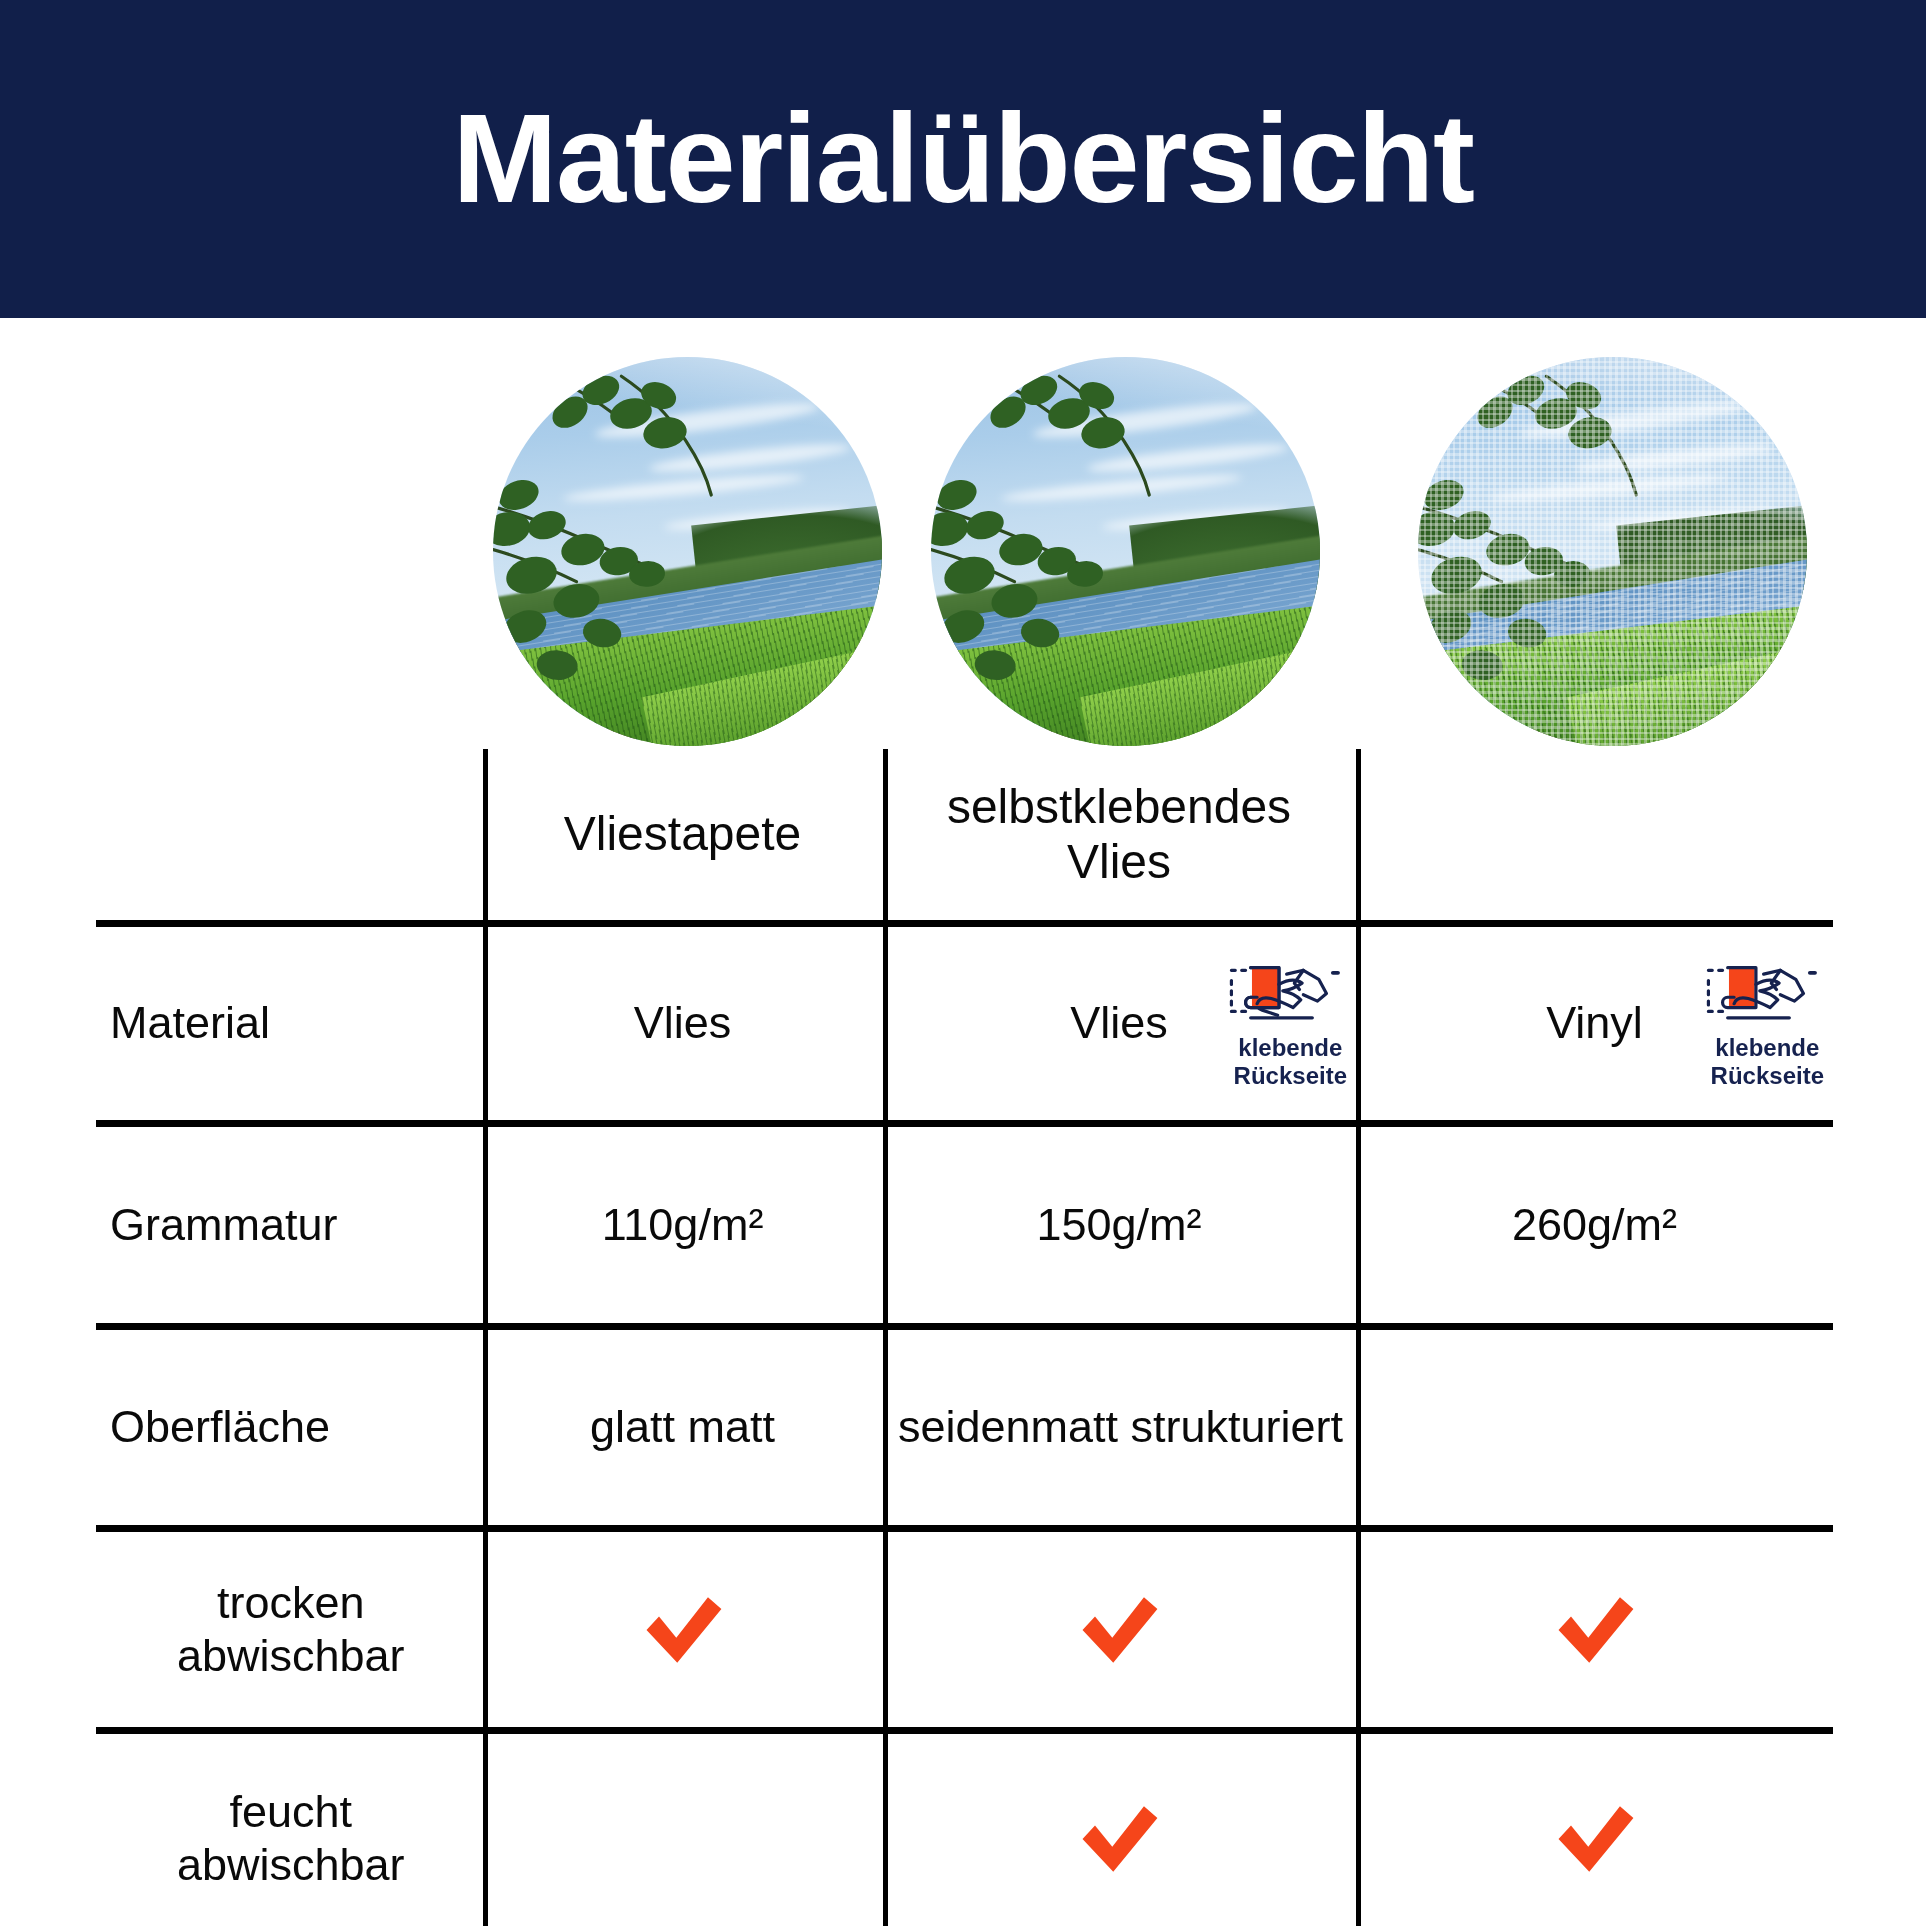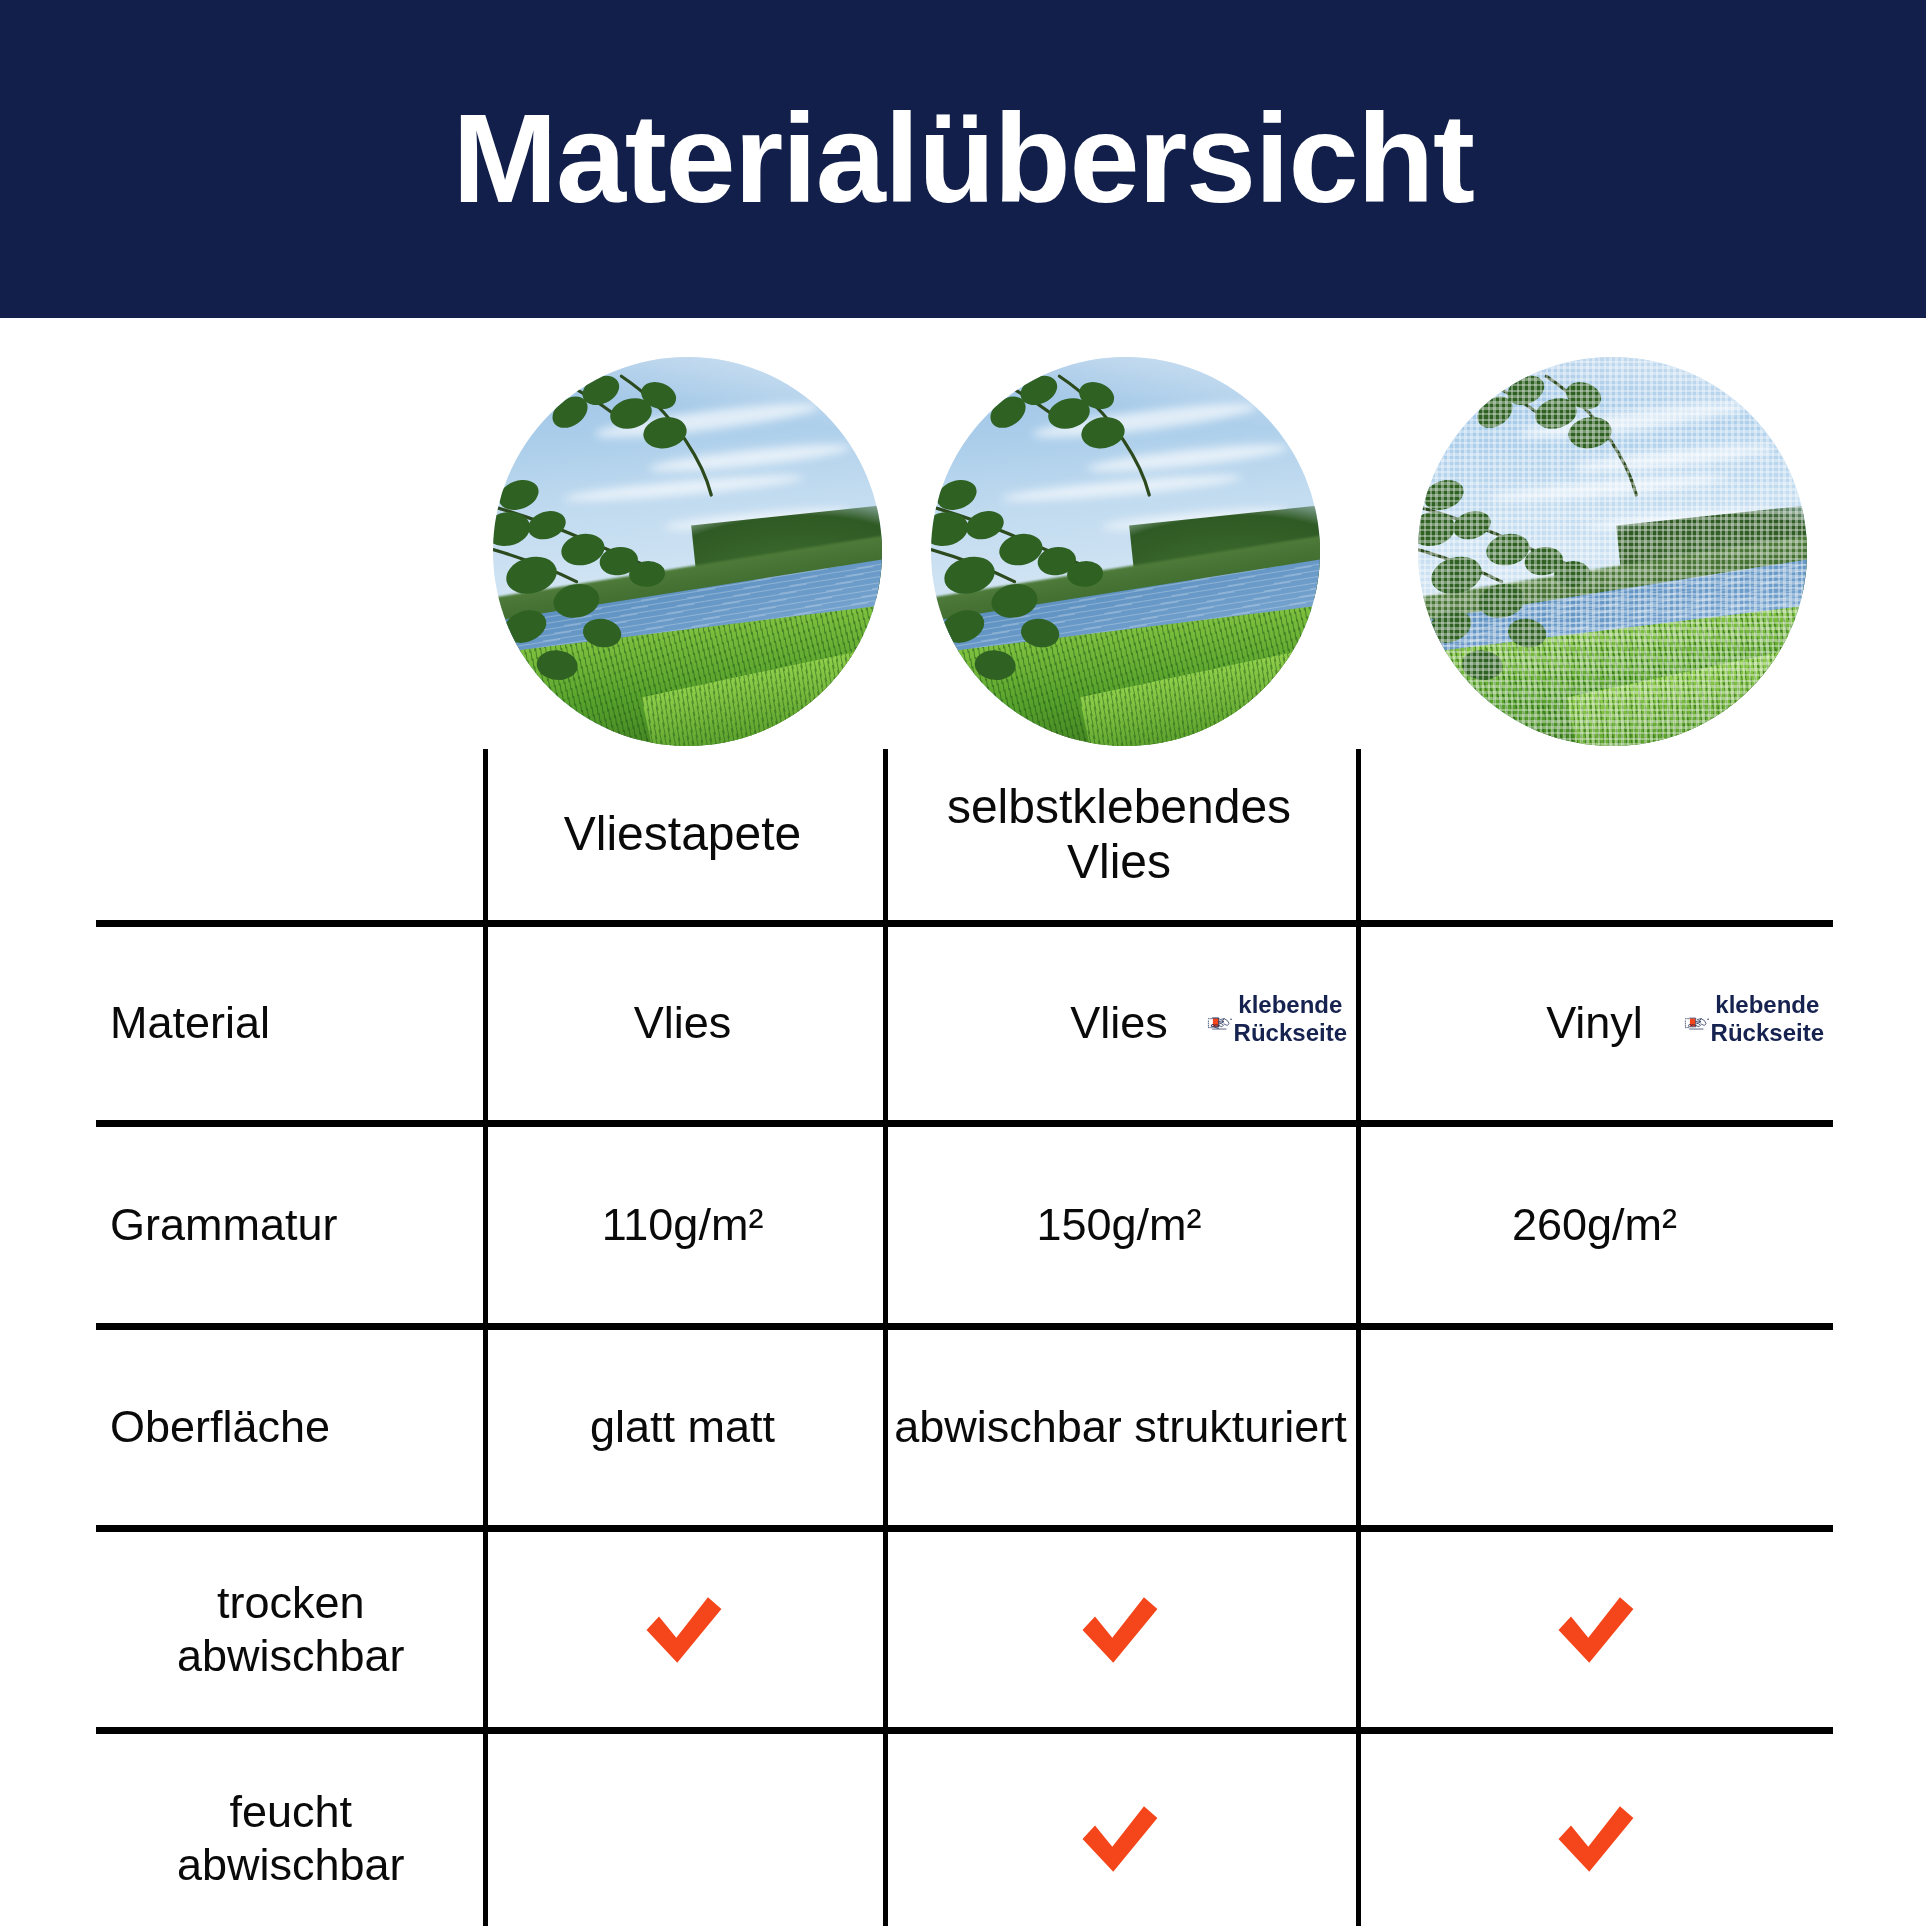--- a/index.html
+++ b/index.html
@@ -132,21 +132,21 @@
   .row-gram{height:196px;}
   .row-ober{height:195px;}
   .row-trocken{height:195px;}
   .row-feucht{height:209px;}
 
   .head-cell{font-size:48px;line-height:1.14;}
 
   
   .badge{
     position:absolute;right:9px;top:50%;transform:translateY(-50%);
-    width:140px;display:flex;flex-direction:row;align-items:flex-start;
+    width:140px;display:flex;flex-direction:column;align-items:flex-end;
   }
   .badge-icon{width:122px;height:72px;display:block;}
   .badge-text{
     font-size:24px;font-weight:bold;color:#16224f;line-height:1.14;
     text-align:center;margin-top:3.9px;white-space:nowrap;
   }
 
   .check{width:96px;height:96px;display:block;}
   .cell-val{max-width:100%;}
 </style>
@@ -371,21 +371,21 @@
       <div class="cell c-3">260g/m²</div>
     </div>
     <div class="hline"></div>
 
     <div class="row row-ober">
       <div class="vline" style="left:387px"></div>
       <div class="vline" style="left:787px"></div>
       <div class="vline" style="left:1260px"></div>
       <div class="cell label c-label">Oberfläche</div>
       <div class="cell c-1">glatt matt</div>
-      <div class="cell c-3">abwischbar strukturiert</div>
+      <div class="cell c-3">seidenmatt strukturiert</div>
     </div>
     <div class="hline"></div>
 
     <div class="row row-trocken">
       <div class="vline" style="left:387px"></div>
       <div class="vline" style="left:787px"></div>
       <div class="vline" style="left:1260px"></div>
       <div class="cell label c-label">trocken abwischbar</div>
       <div class="cell c-1">
         <svg class="check" viewBox="0 0 100 100">

